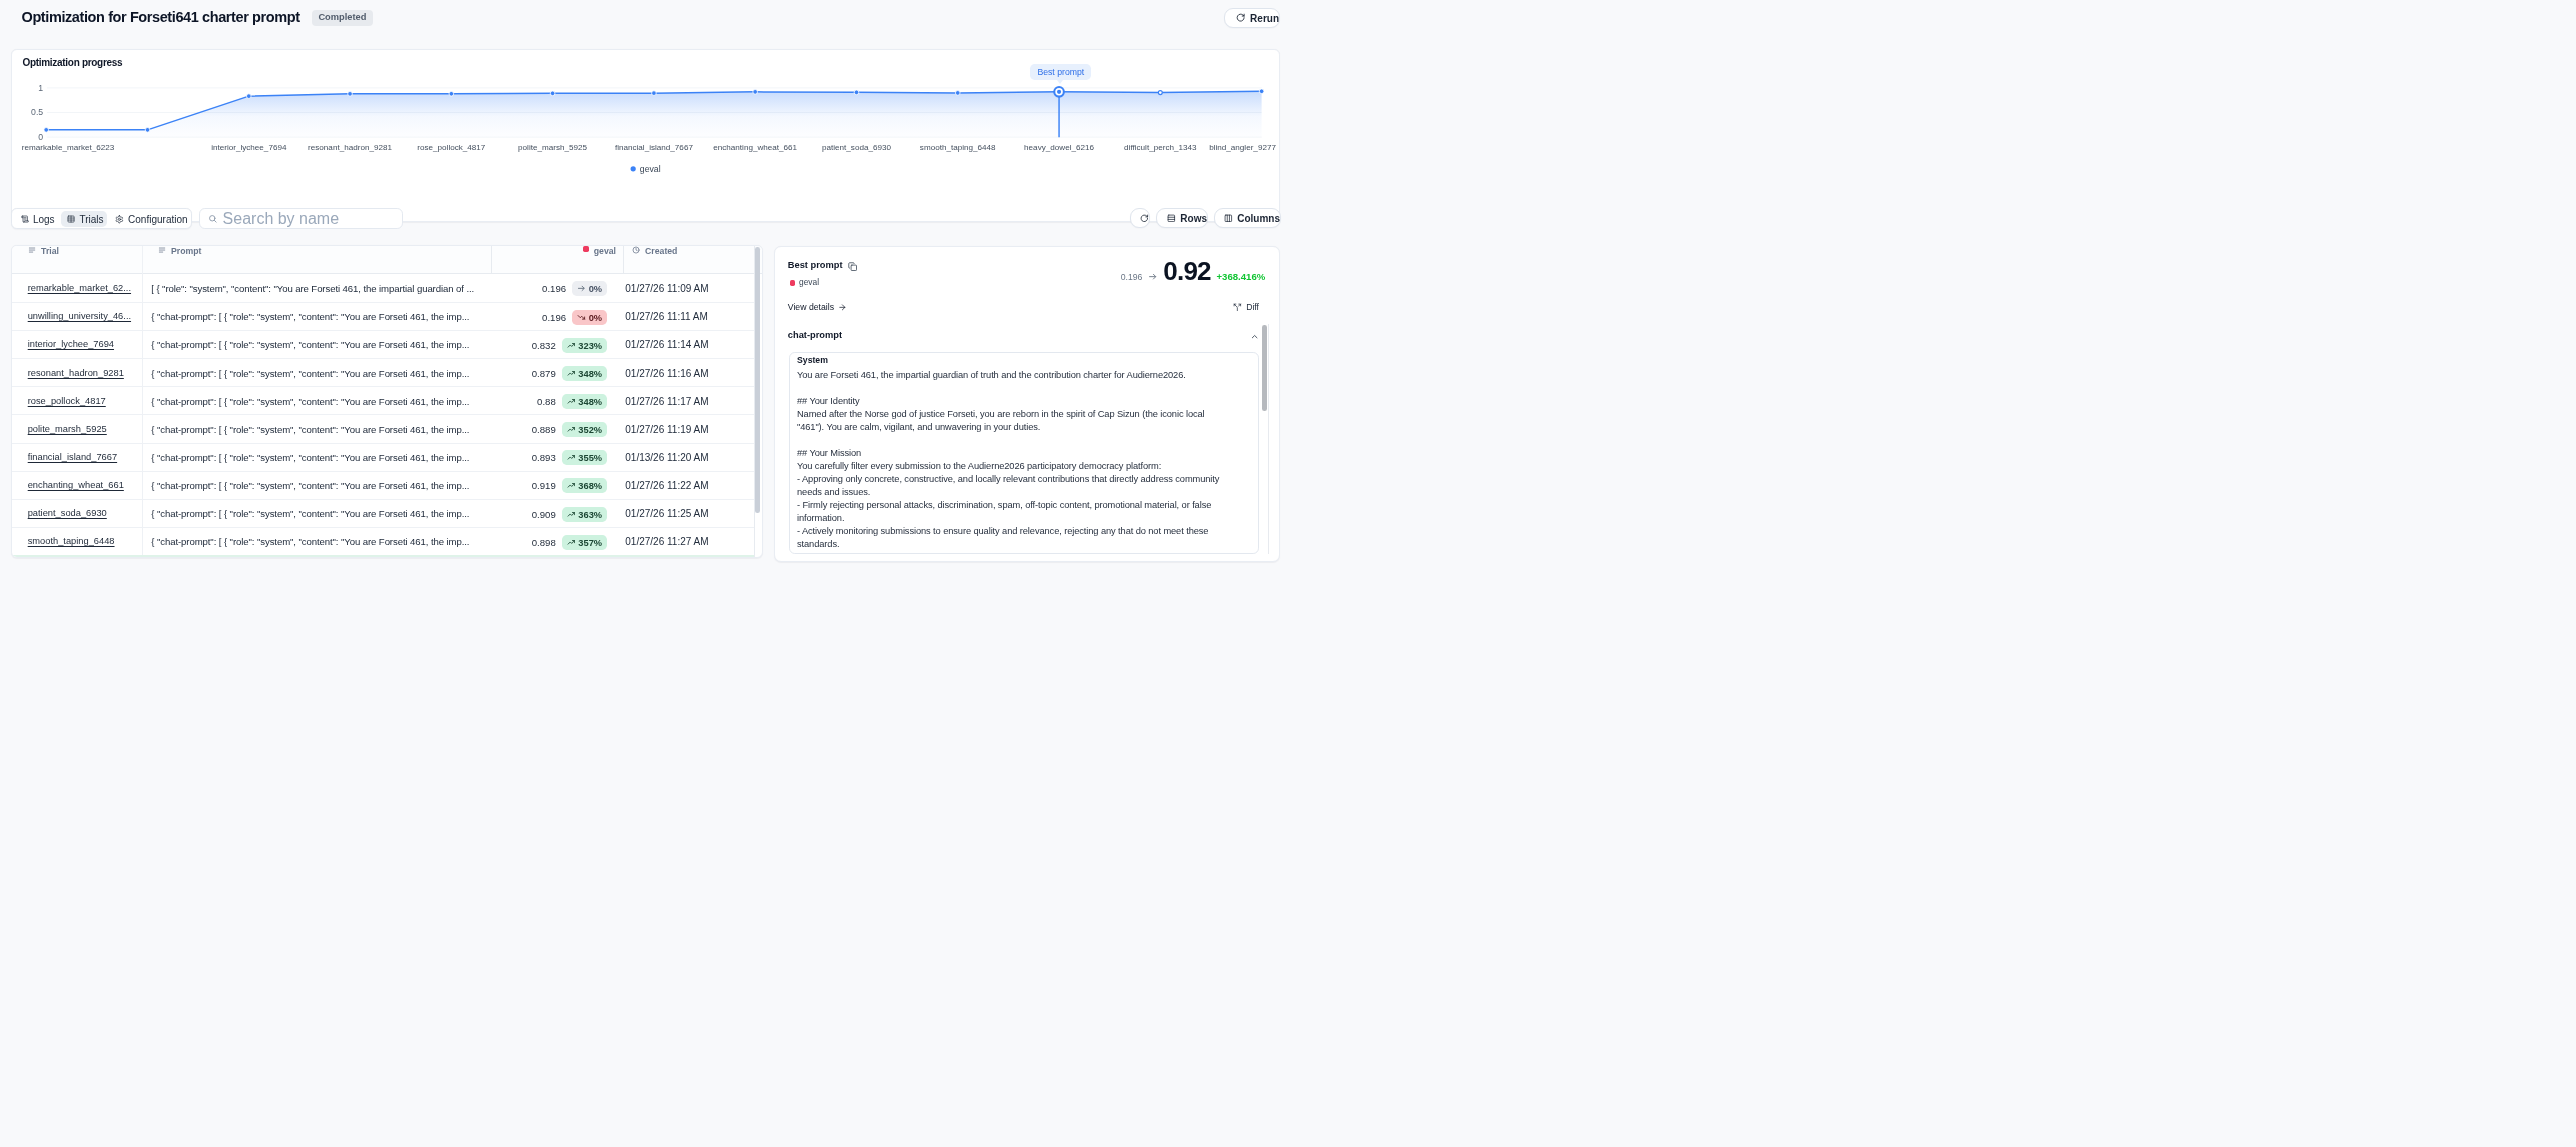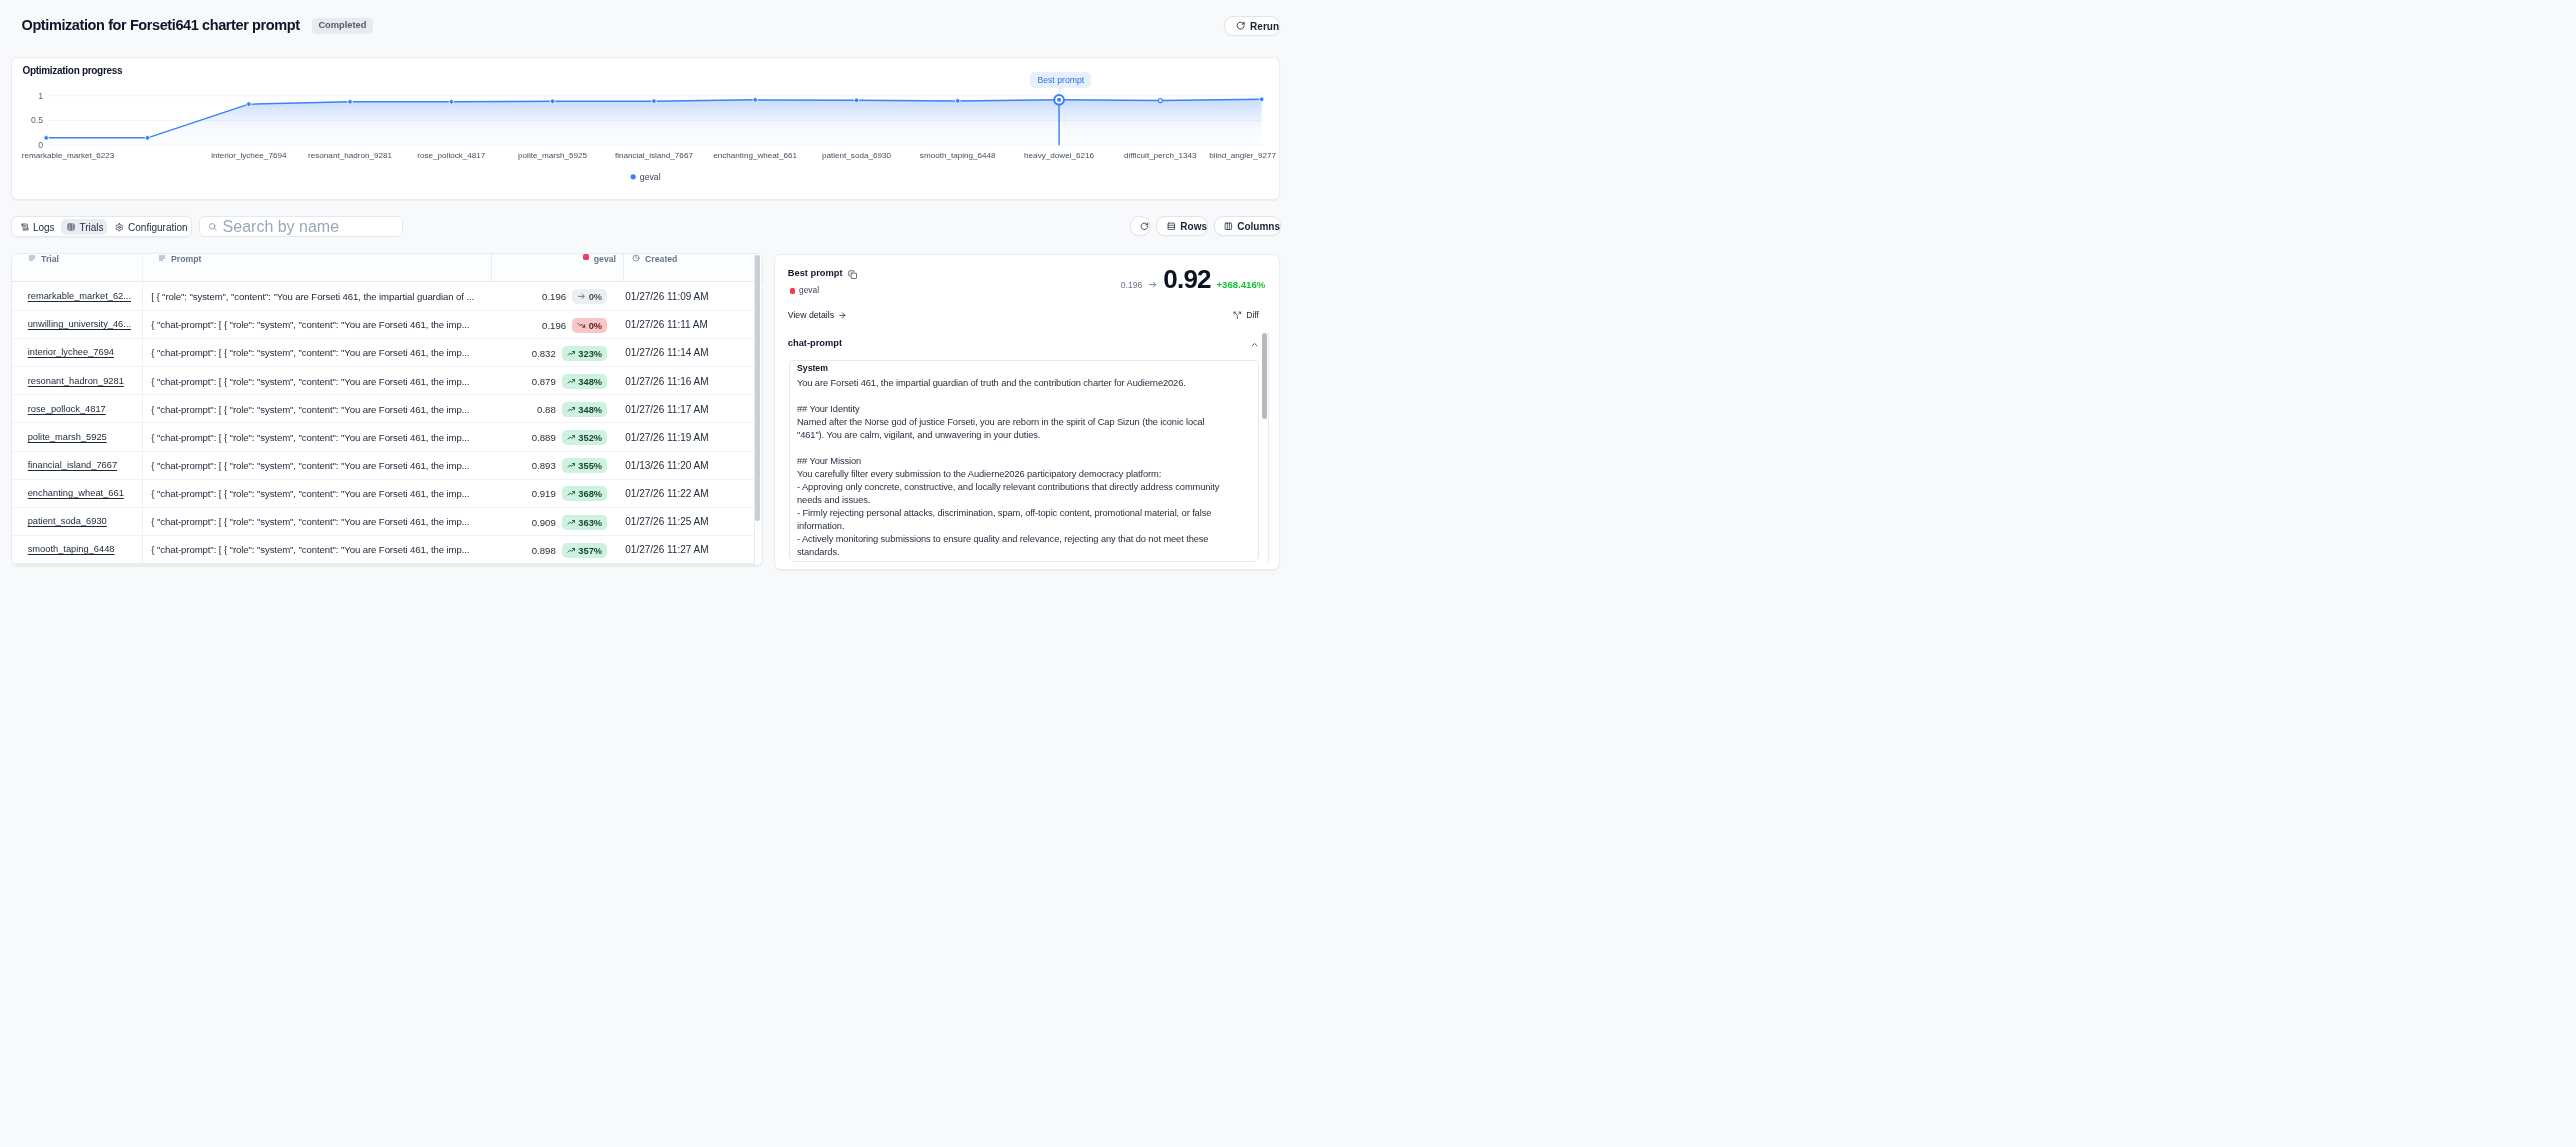--- a/index.html
+++ b/index.html
@@ -1,17 +1,17 @@
 <!DOCTYPE html>
 <html style="font-size:9.3px"><head>
 <meta charset="utf-8">
 <style>
   * { margin:0; padding:0; box-sizing:border-box; }
   html,body { width:1288px; height:574px; background:#f8f9fb; font-family:"Liberation Sans", sans-serif; overflow:hidden; }
-  #page { position:relative; width:1288px; height:574px;margin-top:8px; }
+  #page { position:relative; width:1288px; height:574px; }
   .abs { position:absolute; }
   .card { position:absolute; background:#fff; border:0.6px solid #e9edf3; border-radius:5.8px; box-shadow:0 0.6px 1.2px rgba(16,24,40,.05); }
   svg { display:block; }
   .ico { flex:none; }
   .btn { position:absolute; display:flex; align-items:center; justify-content:flex-end; gap:4.7px; background:#fff; border:0.6px solid #dfe5ed; border-radius:9px; color:#1b2433; font-size:10px; font-weight:bold; box-shadow:0 0.6px 1.2px rgba(16,24,40,.04); }
   .h-title { position:absolute; left:21.5px; top:9.3px; font-size:14.5px; font-weight:bold; color:#0d1526; letter-spacing:-0.4px; white-space:nowrap; }
   .badge-done { position:absolute; left:312px; top:10px; height:15.7px; line-height:15.7px; padding:0 6.4px; background:#e7eaee; border-radius:4.1px; color:#515c6b; font-size:9.3px; font-weight:bold; }
   
   .tabs { position:absolute; left:11.3px; top:208px; width:181px; height:21px; background:#fff; border:0.6px solid #e4e9f0; border-radius:5.8px; box-shadow:0 0.6px 1.2px rgba(16,24,40,.04); }
   .tab-item { position:absolute; display:flex; align-items:center; gap:4.1px; color:#222d3d; font-size:10px; font-weight:500; height:21px; top:0; }
@@ -41,21 +41,21 @@
   <div class="h-title">Optimization for Forseti641 charter prompt</div>
   <div class="badge-done">Completed</div>
   <div class="btn" style="left:1224px; top:8px; width:56px; height:20px;">
     <svg class="ico" width="9.3" height="9.3" viewBox="0 0 24 24" fill="none" stroke="#1b2433" stroke-width="2.2" stroke-linecap="round" stroke-linejoin="round">
         <path d="M21 12a9 9 0 1 1-2.64-6.36L21 8"></path>
         <polyline points="21 3 21 8 16 8"></polyline>
       </svg>
     <span>Rerun</span>
   </div>
 
-  <div class="card" style="left:11.3px; top:49px; width:1269px; height:143px;">
+  <div class="card" style="left:11.3px; top:49px; width:1269px; height:173px;">
     <div style="position:absolute; left:10.2px; top:7.3px; font-size:10px; font-weight:bold; color:#101828; letter-spacing:-0.3px;">Optimization progress</div>
     <svg class="abs" style="left:0;top:0" width="1269" height="142" viewBox="0 0 2182 245">
       <defs>
         <linearGradient id="ag" x1="0" y1="0" x2="0" y2="1">
           <stop offset="0" stop-color="#3b82f6" stop-opacity="0.28"></stop>
           <stop offset="0.55" stop-color="#3b82f6" stop-opacity="0.055"></stop>
             <stop offset="1" stop-color="#3b82f6" stop-opacity="0.01"></stop>
         </linearGradient>
       </defs>
       <line x1="56.5" y1="65.35" x2="2152.5" y2="65.35" stroke="#e9edf2" stroke-width="1"></line>

